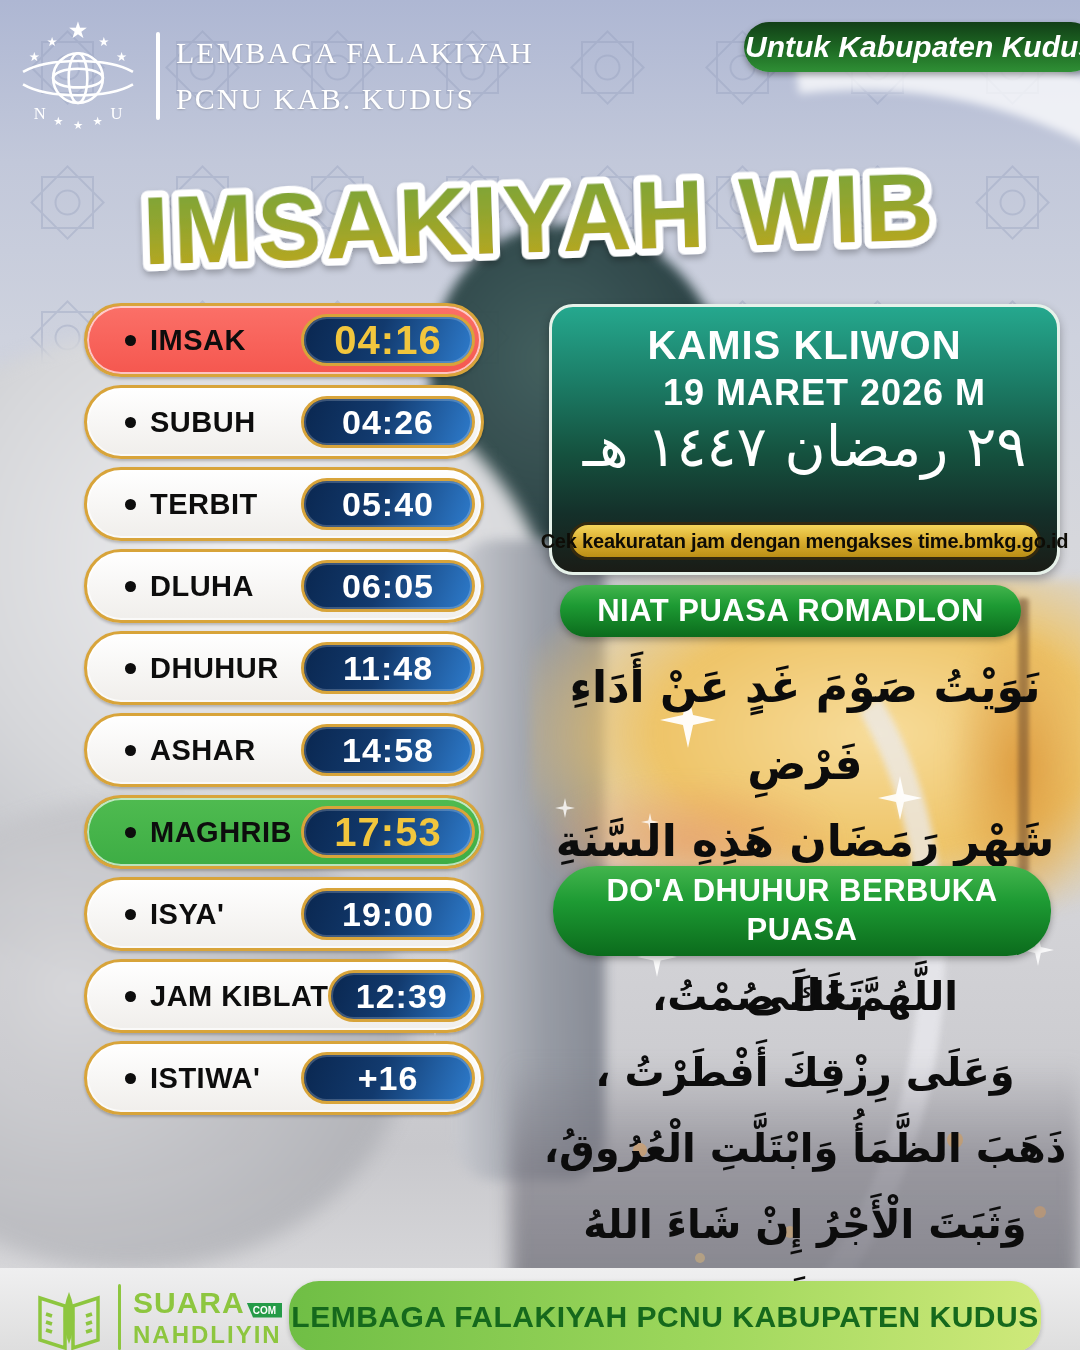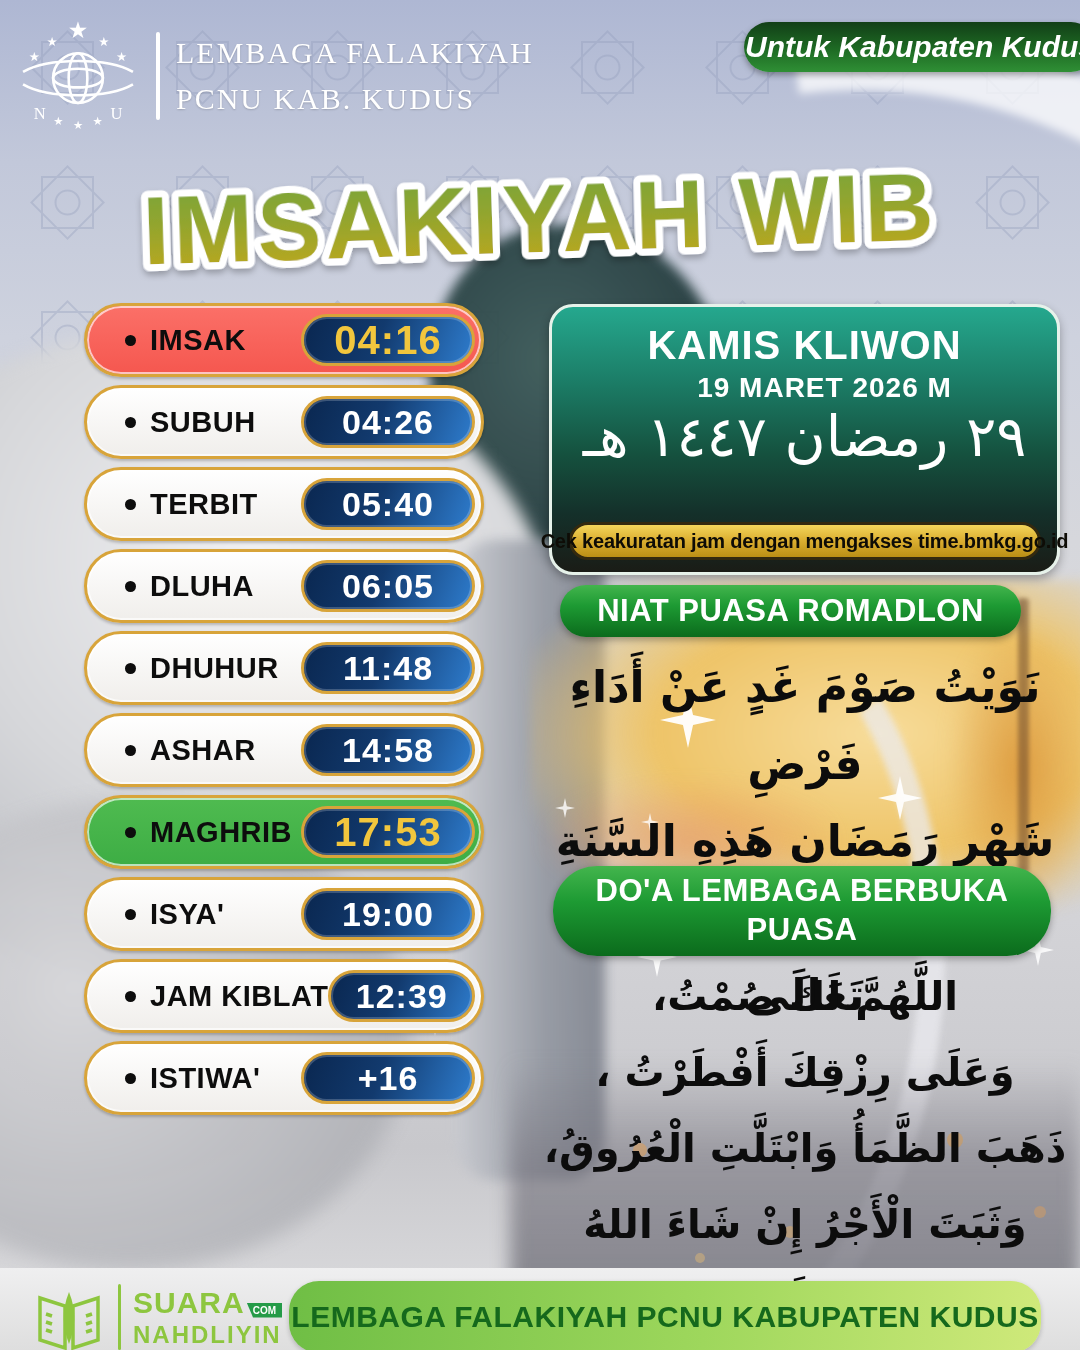--- a/index.html
+++ b/index.html
@@ -76,21 +76,21 @@
     box-shadow:inset 0 0 0 2px rgba(255,255,255,.2);
     display:flex;align-items:center;justify-content:center;}
   .ptime{font-size:34px;font-weight:800;color:#fff;letter-spacing:1px;}
   .prayer-row.red .ptime,.prayer-row.green .ptime{color:#f2c63d;font-size:40px;}
   
   .date-card{position:absolute;z-index:3;top:304px;left:549px;width:511px;height:271px;
     border-radius:24px;border:3px solid #e6f2ea;box-sizing:border-box;
     background:linear-gradient(180deg,#25a88e 0%,#1b7a64 30%,#15523f 55%,#14302a 78%,#1a1c16 100%);
     box-shadow:0 4px 10px rgba(0,0,0,.3);color:#fff;text-align:center;}
   .dc-day{margin-top:16px;font-size:40px;font-weight:800;letter-spacing:1px;}
-  .dc-date{margin-top:4px;font-size:28px;font-weight:800;letter-spacing:1px;padding-left:40px;}
+  .dc-date{margin-top:4px;font-size:36px;font-weight:800;letter-spacing:1px;padding-left:40px;}
   .dc-hijri{margin-top:2px;font-family:"DejaVu Sans",sans-serif;font-size:56px;direction:rtl;line-height:1.1;}
   .dc-notice{position:absolute;bottom:12px;left:50%;transform:translateX(-50%);
     width:472px;height:38px;border-radius:20px;border:3px solid #33290f;box-sizing:border-box;
     background:linear-gradient(180deg,#f3d55b 0%,#ddb133 45%,#bb8f15 100%);
     display:flex;align-items:center;justify-content:center;
     color:#0e0c06;font-weight:bold;font-size:20px;letter-spacing:-.2px;white-space:nowrap;}
   
   .section-pill{position:absolute;z-index:3;border-radius:44px;
     background:linear-gradient(180deg,#43b54d 0%,#1d9a33 40%,#0b6b1c 100%);
     box-shadow:0 3px 7px rgba(0,0,0,.3);
@@ -304,21 +304,21 @@
   </div>
 
   <div class="section-pill niat-pill">NIAT PUASA ROMADLON</div>
   <div class="arabic-block niat-text">
     <div>نَوَيْتُ صَوْمَ غَدٍ عَنْ أَدَاءِ فَرْضِ</div>
     <div>شَهْرِ رَمَضَانِ هَذِهِ السَّنَةِ لِلّٰهِ</div>
     <div>تَعَالَى</div>
   </div>
 
   <div class="section-pill doa-pill">
-    <div>DO'A LEMBAGA BERBUKA</div>
+    <div>DO'A DHUHUR BERBUKA</div>
     <div>PUASA</div>
   </div>
   <div class="arabic-block doa-text">
     <div>اللَّهُمَّ لَكَ صُمْتُ،</div>
     <div>وَعَلَى رِزْقِكَ أَفْطَرْتُ ،</div>
     <div>ذَهَبَ الظَّمَأُ وَابْتَلَّتِ الْعُرُوقُ،</div>
     <div>وَثَبَتَ الْأَجْرُ إِنْ شَاءَ اللهُ تَعَالَى</div>
   </div>
 
   <div class="footer-brand">

